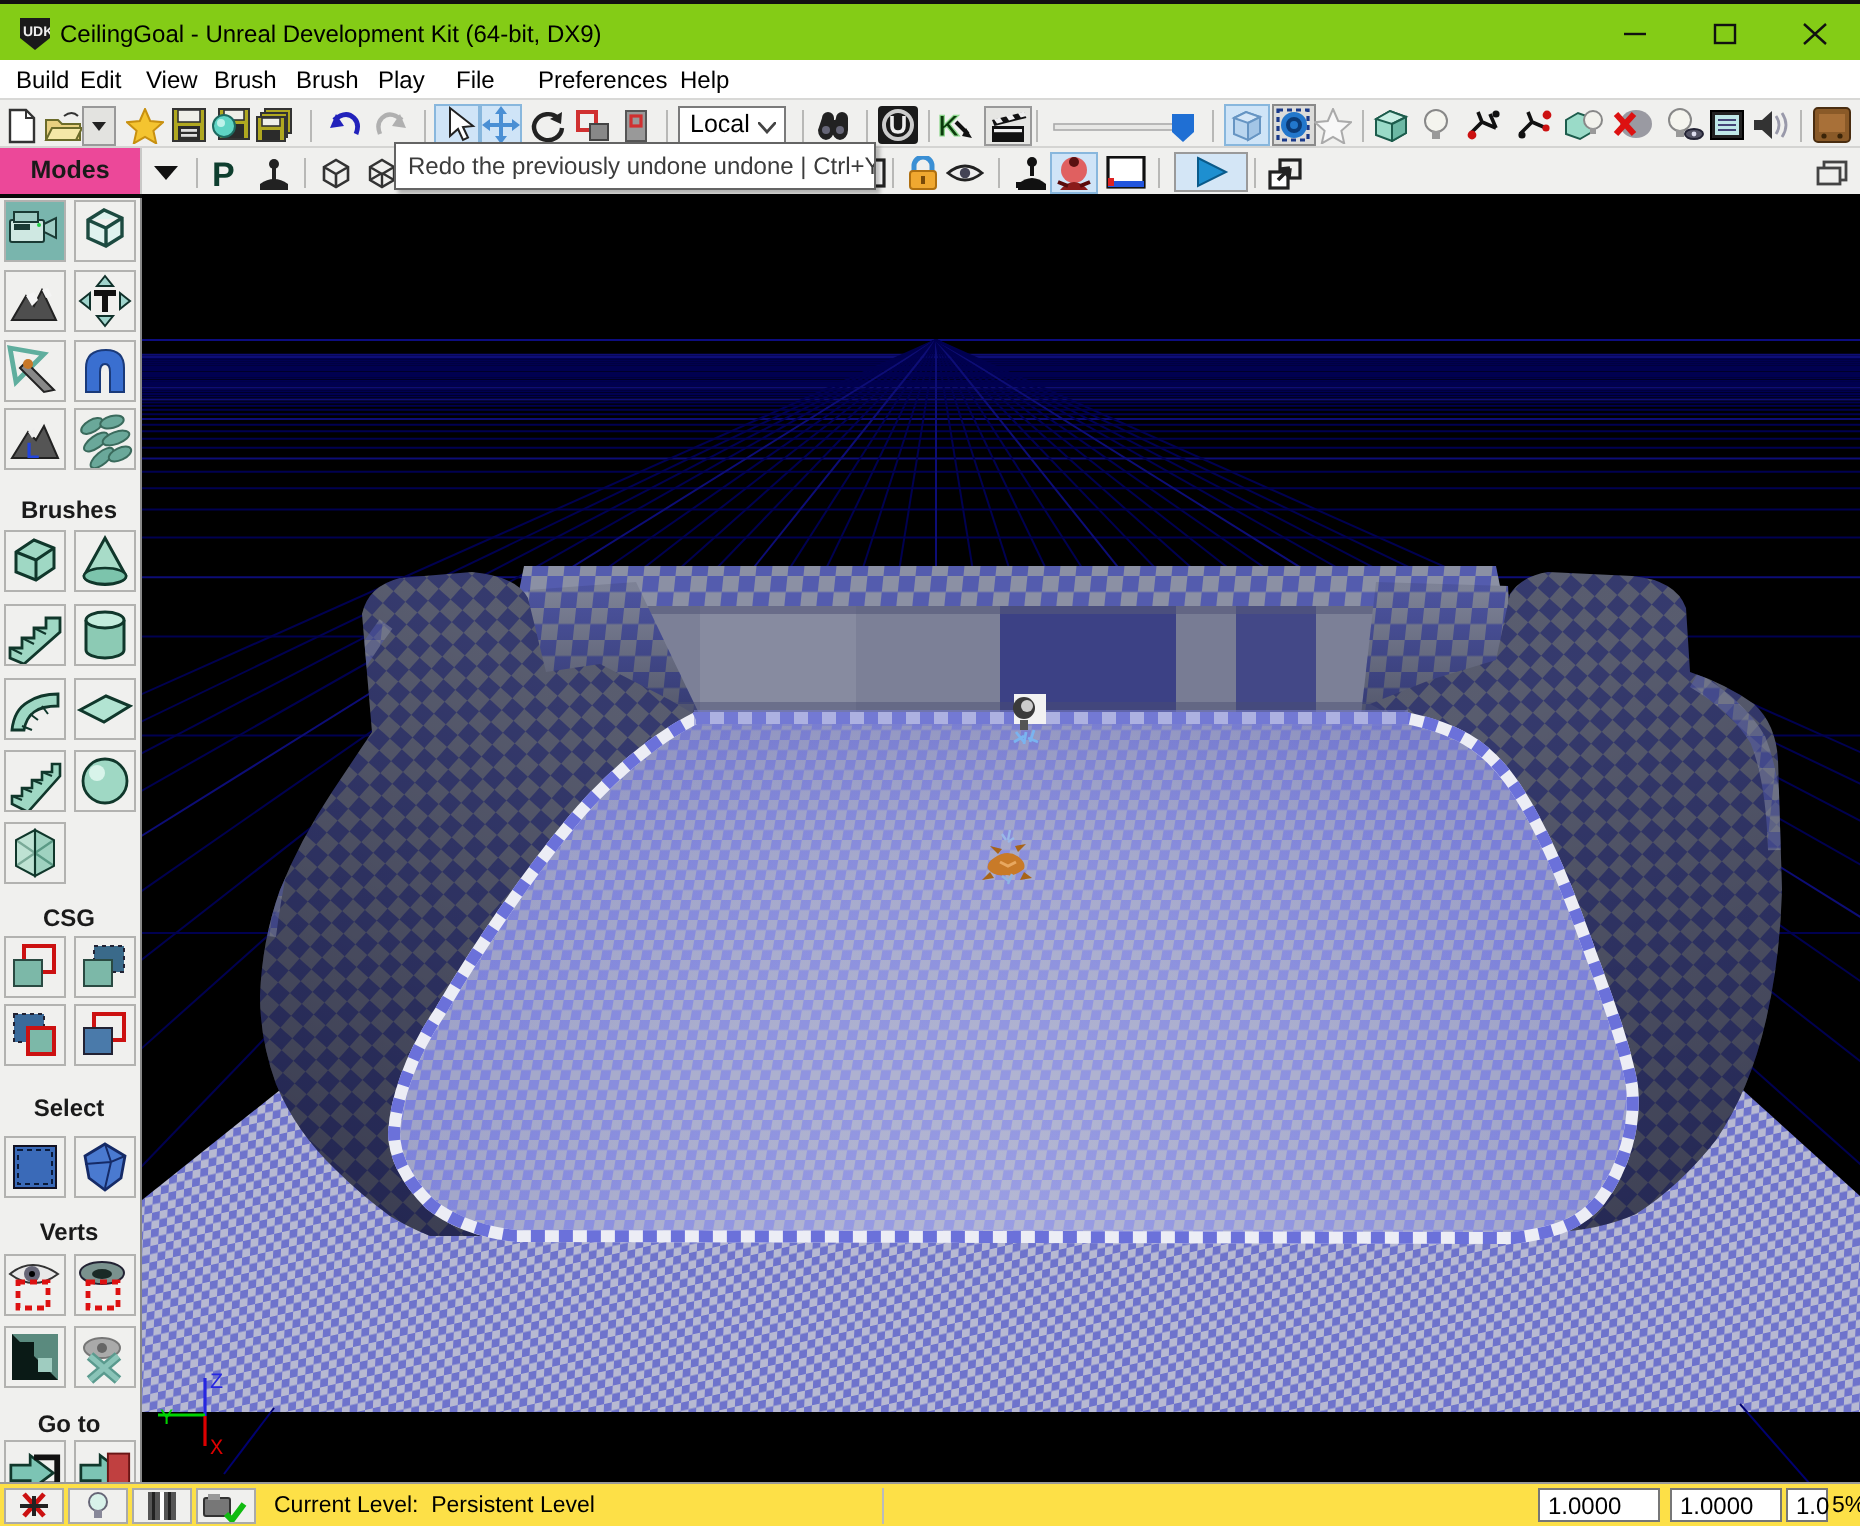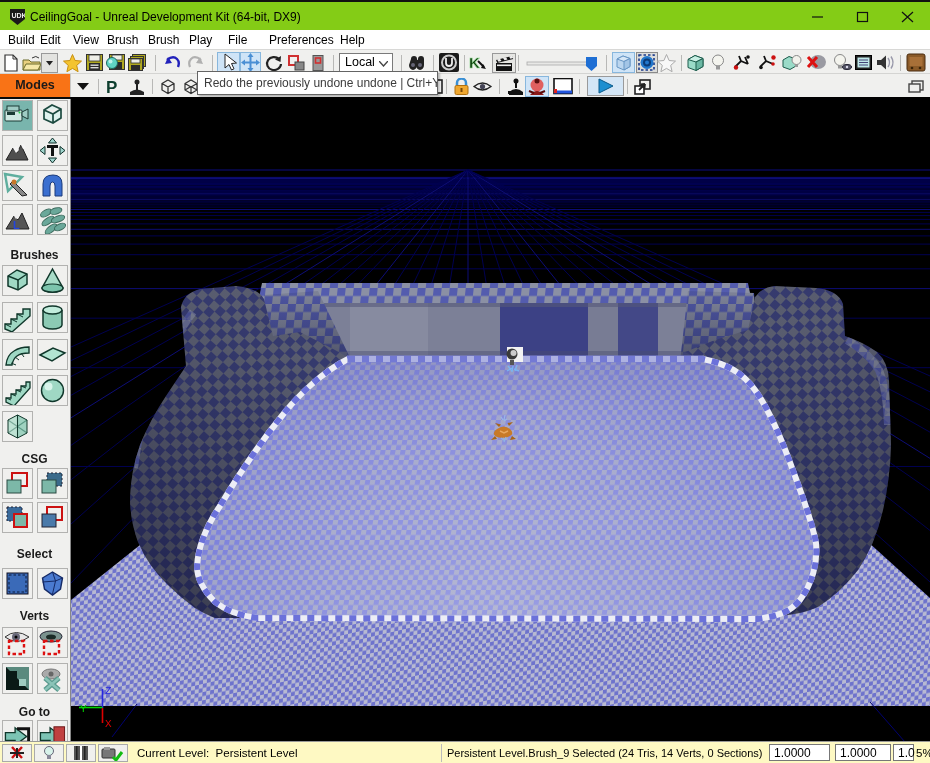--- a/index.html
+++ b/index.html
@@ -6,29 +6,29 @@
 #udkico { position:absolute; left:10px; top:7px; }
 #title { position:absolute; left:30px; top:8px; font-size:12px; color:#000; }
 .winbtn { position:absolute; top:0; width:45px; height:30px; }
 #menubar { position:absolute; left:0; top:30px; width:930px; height:20px; background:#fff; }
 .mi { position:absolute; top:3px; font-size:12px; color:#000; }
 #mb-line { position:absolute; left:0; top:49px; width:930px; height:1px; background:#d8d8d6; }
 #toolbar1 { position:absolute; left:0; top:50px; width:930px; height:24px; background:#f0f0ee; border-bottom:1px solid #d4d4d2; }
 #toolbar2 { position:absolute; left:0; top:75px; width:930px; height:22px; background:#f0f0ee; }
 .ic { position:absolute; }
 .sep { position:absolute; width:1px; background:#b8b8b6; }
-#modestab { position:absolute; left:0; top:74px; width:71px; height:23px; background:#f97316; border-right:1px solid #c8c8c6; }
+#modestab { position:absolute; left:0; top:74px; width:71px; height:23px; background:#ec4899; border-right:1px solid #c8c8c6; }
 #modestab span { display:block; text-align:center; margin-top:4px; font-size:12.5px; font-weight:bold; color:#1a1a1a; }
 #blackstrip { position:absolute; left:0; top:97px; width:930px; height:2px; background:#0a0a0a; }
 #sidebar { position:absolute; left:0; top:99px; width:71px; height:642px; background:#f0f0ee; border-right:1px solid #888; }
 .sbtn { position:absolute; width:31px; border:1px solid #b2b2b0; display:flex; align-items:center; justify-content:center; }
 .slbl { position:absolute; left:0; width:69px; text-align:center; font-size:12px; font-weight:bold; color:#1a1a1a; }
 #vp { position:absolute; left:71px; top:97px; }
 #tooltip { position:absolute; left:197px; top:71px; width:241px; height:24px; background:#ffffff; border:1px solid #646464; font-size:12px; color:#3c3c3c; line-height:22px; padding-left:6px; white-space:nowrap; overflow:hidden; box-shadow:2px 2px 2px rgba(0,0,0,0.25); }
-#statusbar { position:absolute; left:0; top:741px; width:930px; height:22px; background:#fef9c3; border-top:1px solid #999; }
+#statusbar { position:absolute; left:0; top:741px; width:930px; height:22px; background:#fde047; border-top:1px solid #999; }
 .stbtn { position:absolute; top:2px; height:18px; border:1px solid #aaa; background:#f0f0ee; display:flex; align-items:center; justify-content:center; }
 .sttxt { position:absolute; font-size:11.5px; color:#000; top:5px; }
 .stbox { position:absolute; top:2px; height:17px; background:#fff; border:1px solid #777; font-size:12px; padding:1px 0 0 4px; color:#000; }
 .sm { font-size:11px !important; }
 #local { position:absolute; left:339px; top:53px; width:54px; height:19px; background:#fff; border:1px solid #7a7a7a; font-size:12.5px; padding:1px 0 0 5px; }
 #local svg { position:absolute; right:4px; top:7px; }
 </style></head>
 <body>
 <div id="titlebar">
   <svg id="udkico" width="15" height="16" viewBox="0 0 15 16">
@@ -729,18 +729,17 @@
     </div>
 <div class="stbtn" style="left:98px;width:30px">
       <svg width="26" height="16" viewBox="0 0 26 16">
         <rect x="2" y="4" width="13" height="9" rx="1" fill="#777" stroke="#333"></rect>
         <rect x="4" y="2" width="6" height="3" fill="#999"></rect>
         <path d="M13,12 l3,3 6,-8" stroke="#11bb11" stroke-width="3" fill="none"></path>
       </svg>
     </div>
 <span class="sttxt" style="left:137px">Current Level:&nbsp; Persistent Level</span>
 <div style="position:absolute;left:441px;top:2px;width:1px;height:18px;background:#bbb"></div>
-    <span class="sttxt sm" style="left:447px">Persistent Level.Brush_9 Selected (24 Tris, 14 Verts, 0 Sections)</span>
 <div class="stbox" style="left:769px;width:61px">1.0000</div>
 <div class="stbox" style="left:835px;width:56px">1.0000</div>
 <div class="stbox" style="left:893px;width:21px">1.0</div>
 <span class="sttxt" style="left:916px">5%</span>
 </div>
 
 </body></html>

